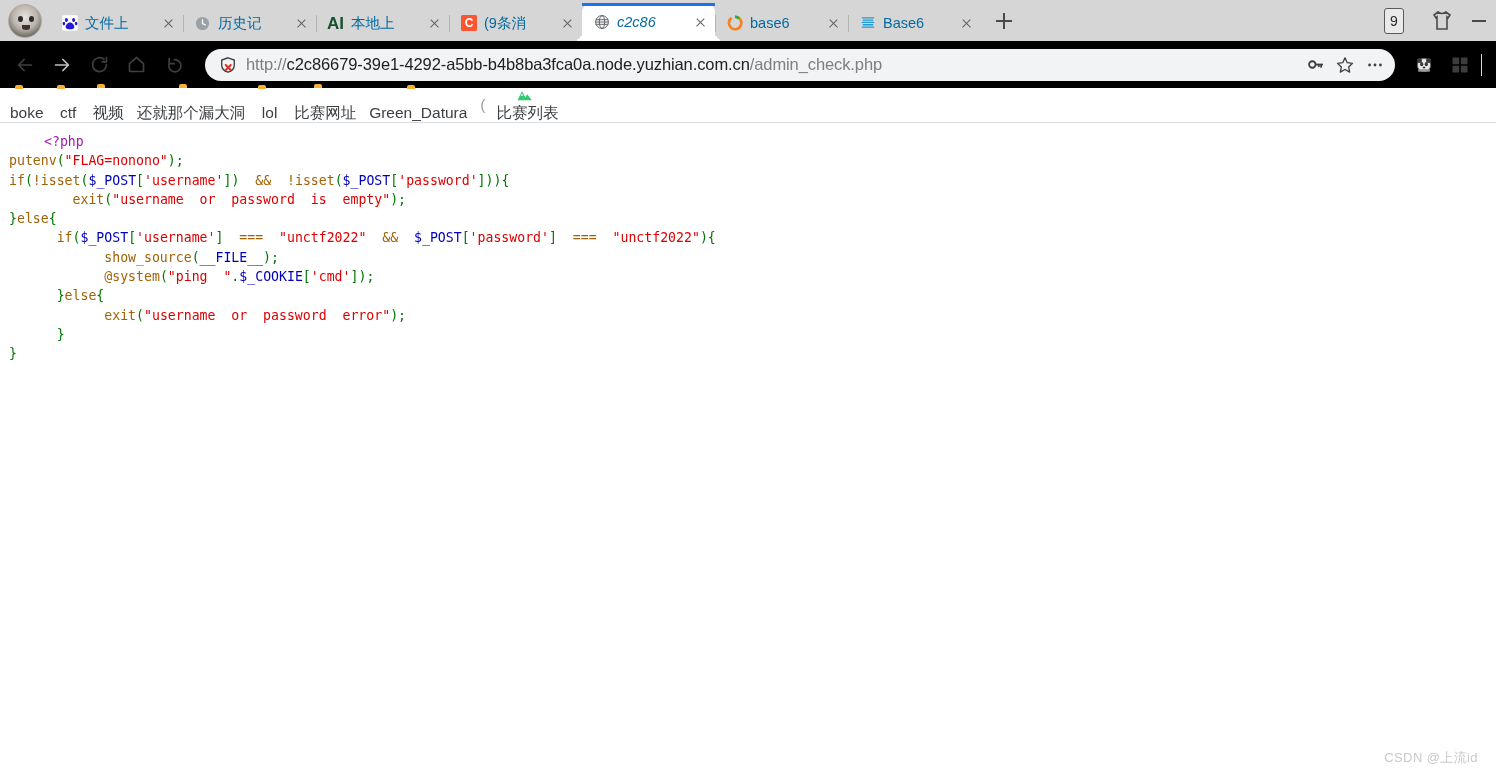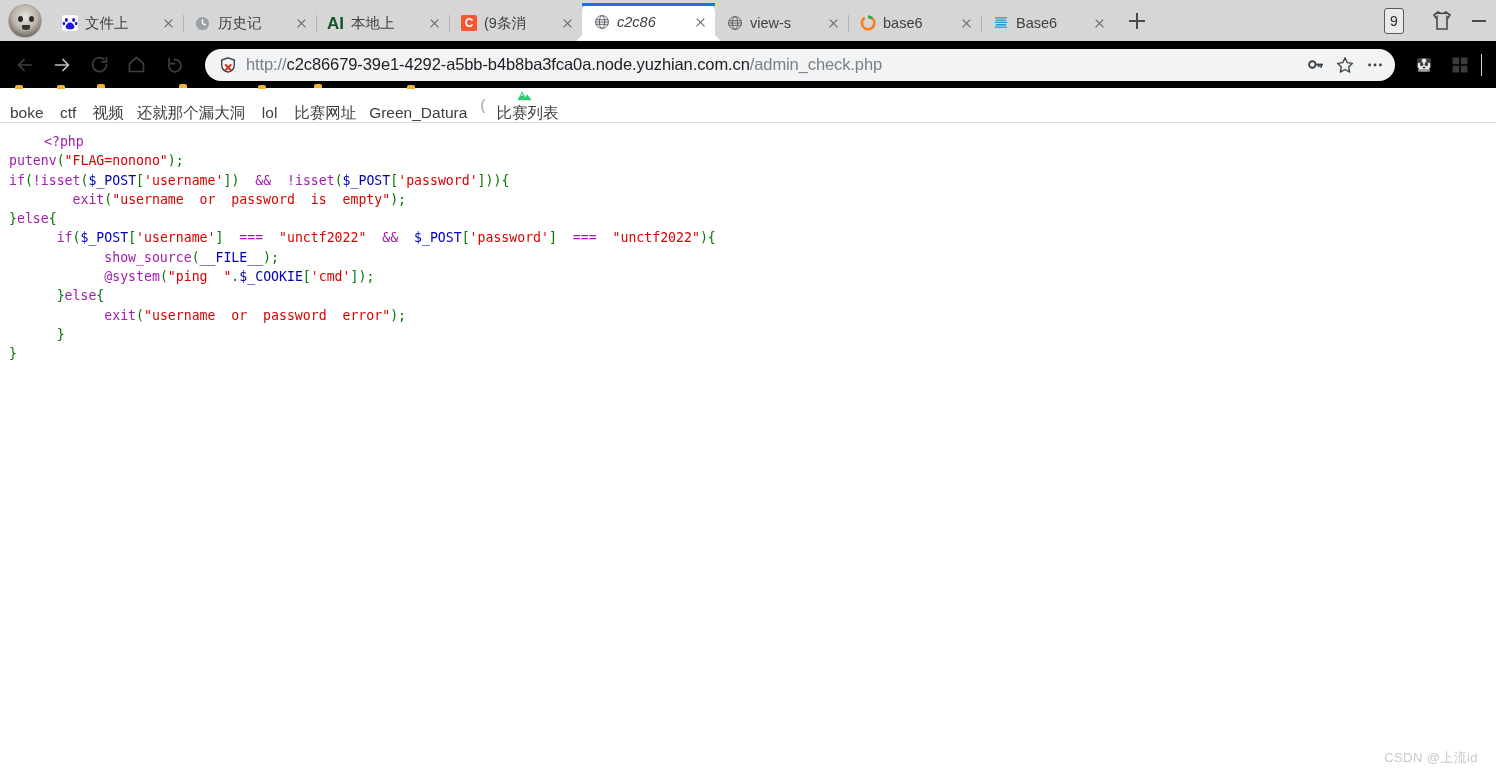--- a/index.html
+++ b/index.html
@@ -76,21 +76,21 @@
     font-size: 12px;
     line-height: 1;
     overflow: hidden;
     position: relative;
   }
   .tab-title {
     flex: 1 1 auto;
     white-space: nowrap;
     overflow: hidden;
     font-size: 14.5px;
-    color: #404040;
+    color: #0369a1;
     -webkit-mask-image: linear-gradient(to right, #000 76%, transparent 98%);
     mask-image: linear-gradient(to right, #000 76%, transparent 98%);
   }
   .tab-close {
     width: 17px; height: 17px;
     flex: 0 0 auto;
     position: relative;
     margin-left: 2px;
   }
   .tab-close::before, .tab-close::after {
@@ -249,21 +249,21 @@
   pre.code {
     font-family: "DejaVu Sans Mono", "Liberation Mono", monospace;
     font-size: 13.2px;
     line-height: 19.3px;
     color: #000000;
     padding: 9px 0 0 9px;
     white-space: pre;
     letter-spacing: 0px;
   }
   .kw   { color: #a21caf; margin-left: 35px; }  
-  .fn   { color: #a21caf; }
+  .fn   { color: #a16207; }
   .str  { color: #DD0000; }
   .var  { color: #0000BB; }
   .idx  { color: #007700; }
   .pun  { color: #007700; }
   .dflt { color: #000000; }
 
   .watermark {
     position: absolute;
     right: 18px; bottom: 4px;
     font-size: 13px;
@@ -324,31 +324,20 @@
       <div class="tab active no-sep">
         <span class="active-top-accent" style="left:0;right:0;"></span>
         <span class="tab-fav">
           <svg viewBox="0 0 18 18" width="16" height="16" fill="none" stroke="#5f6368" stroke-width="1.1">
             <circle cx="9" cy="9" r="7.2"></circle>
             <ellipse cx="9" cy="9" rx="3" ry="7.2"></ellipse>
             <path d="M2 6.4 H16 M2 11.6 H16 M1.8 9 H16.2"></path>
           </svg>
         </span>
         <span class="tab-title">c2c86</span>
-        <span class="tab-close"></span>
-      </div>
-      <div class="tab no-sep">
-        <span class="tab-fav">
-          <svg viewBox="0 0 18 18" width="16" height="16" fill="none" stroke="#5f6368" stroke-width="1.1">
-            <circle cx="9" cy="9" r="7.2"></circle>
-            <ellipse cx="9" cy="9" rx="3" ry="7.2"></ellipse>
-            <path d="M2 6.4 H16 M2 11.6 H16 M1.8 9 H16.2"></path>
-          </svg>
-        </span>
-        <span class="tab-title">view-s</span>
         <span class="tab-close"></span>
       </div>
       <div class="tab">
         <span class="sep"></span>
         <span class="tab-fav">
           <svg viewBox="0 0 18 18" width="16" height="16">
             <path d="M9 2 A7 7 0 1 1 5.2 3.2" fill="none" stroke="#f58220" stroke-width="3"></path>
             <path d="M9 2 A7 7 0 0 1 13.6 4" fill="none" stroke="#22b24c" stroke-width="3"></path>
             <circle cx="13.6" cy="14.6" r="1.5" fill="#f58220"></circle>
           </svg>

